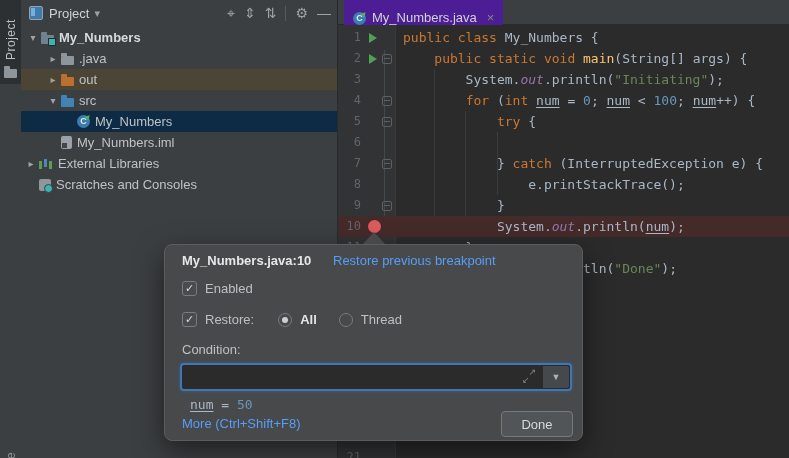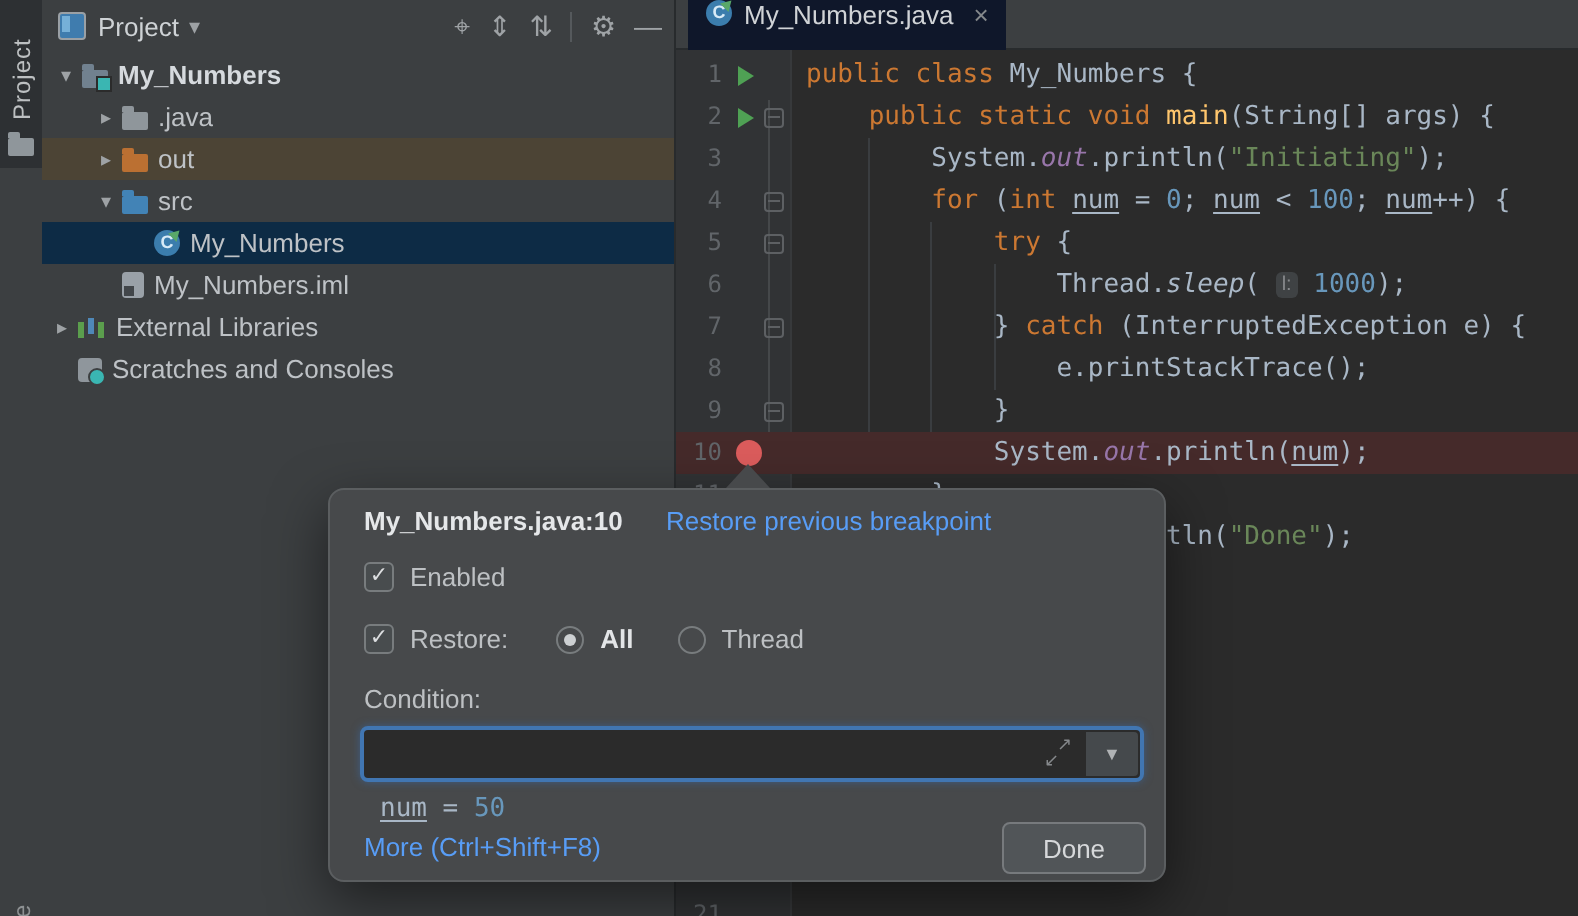--- a/index.html
+++ b/index.html
@@ -49,21 +49,21 @@
   .icon-class::after{content:"";position:absolute;top:-2px;right:-3px;border:3px solid transparent;border-left:5px solid #59a869;transform:rotate(-45deg);}
   .icon-iml{width:11px;height:13px;background:#9aa1a8;border-radius:2px;}
   .icon-iml::after{content:"";position:absolute;left:1px;bottom:1px;width:5px;height:5px;background:#42464a;}
   .icon-libraries{width:14px;height:13px;}
   .icon-libraries::before{content:"";position:absolute;left:0;bottom:1px;width:3px;height:8px;background:#5b9e4d;box-shadow:5px -2px 0 #4f88b8,10px 0 0 #5b9e4d;}
   .icon-scratches{width:12px;height:12px;background:#8f969c;border-radius:2px;}
   .icon-scratches::after{content:"";position:absolute;right:-2px;bottom:-2px;width:7px;height:7px;border-radius:50%;background:#3ab6b2;border:1px solid #3c3f41;}
 
   
   #tabbar{position:absolute;left:338px;top:0;width:451px;height:25px;background:#3c3f41;border-bottom:1px solid #282b2d;box-sizing:border-box;}
-  #tab{position:absolute;left:6px;top:0;height:25px;background:#0f172a;display:flex;align-items:flex-start;padding:0 9px;gap:6px;}
+  #tab{position:absolute;left:6px;top:0;height:25px;background:#4c1d95;display:flex;align-items:flex-end;padding:0 9px;gap:6px;}
   #tab .icon-class{flex:none;}
   #tab-label{color:#d0d3d6;}
   #tab-close{color:#84888b;font-size:13px;margin-left:4px;}
 
   
   #editor{position:absolute;left:338px;top:25px;width:451px;height:433px;background:#2b2b2b;
           font-family:"DejaVu Sans Mono",monospace;font-size:13px;}
   #gutter-bg{position:absolute;left:0;top:0;bottom:0;width:57px;background:#313335;border-right:1px solid #37393b;}
   #fold-line{position:absolute;left:46px;top:25px;height:166px;width:1px;background:#45484a;}
   #bp-stripe{position:absolute;left:0;top:191px;width:100%;height:21px;background:#452a2a;}
@@ -234,21 +234,20 @@
           <div class="g">
             <span class="num">5</span>
             <span class="fold-box"></span>
           </div>
           <div class="c"><span class="tk-t">            </span><span class="tk-kw">try</span><span class="tk-t"> {</span></div>
         </div>
         <div class="code-row" style="top: 107px;">
           <div class="g">
             <span class="num">6</span>
           </div>
-          <div class="c"><span class="tk-t">                Thread.</span><span class="tk-itl">sleep</span><span class="tk-t">( </span><span class="tk-hint">l:</span><span class="tk-t"> </span><span class="tk-num">1000</span><span class="tk-t">);</span></div>
         </div>
         <div class="code-row" style="top: 128px;">
           <div class="g">
             <span class="num">7</span>
             <span class="fold-box"></span>
           </div>
           <div class="c"><span class="tk-t">            } </span><span class="tk-kw">catch</span><span class="tk-t"> (InterruptedException e) {</span></div>
         </div>
         <div class="code-row" style="top: 149px;">
           <div class="g">

